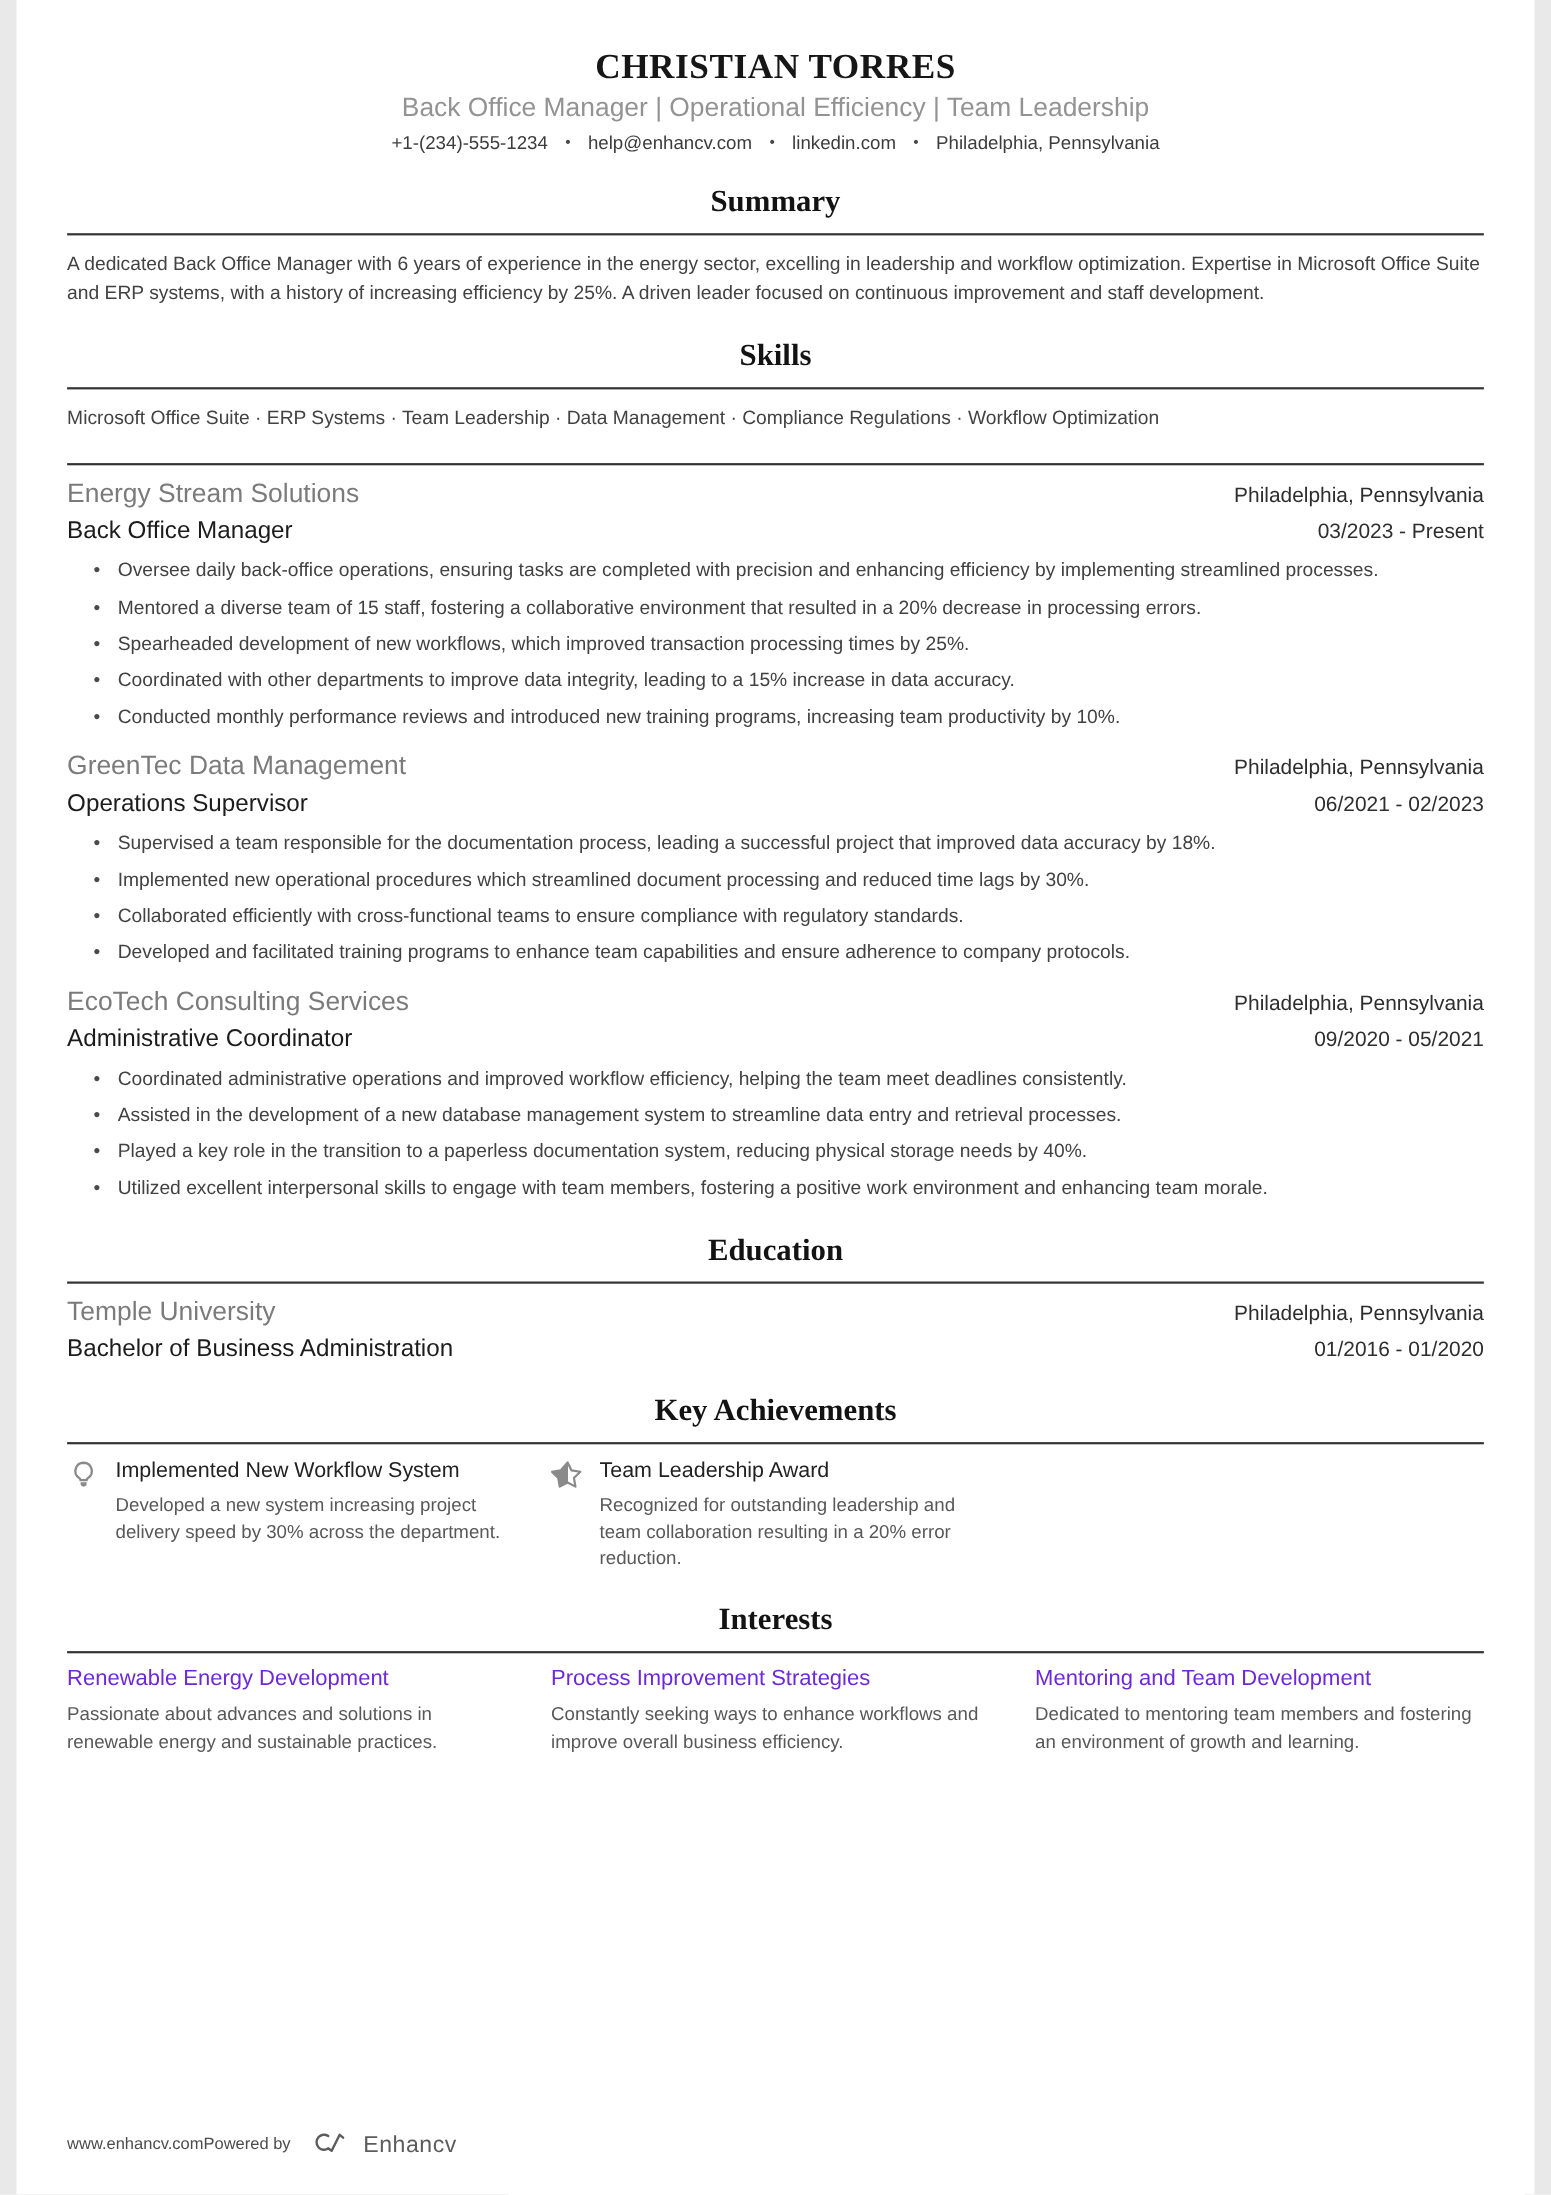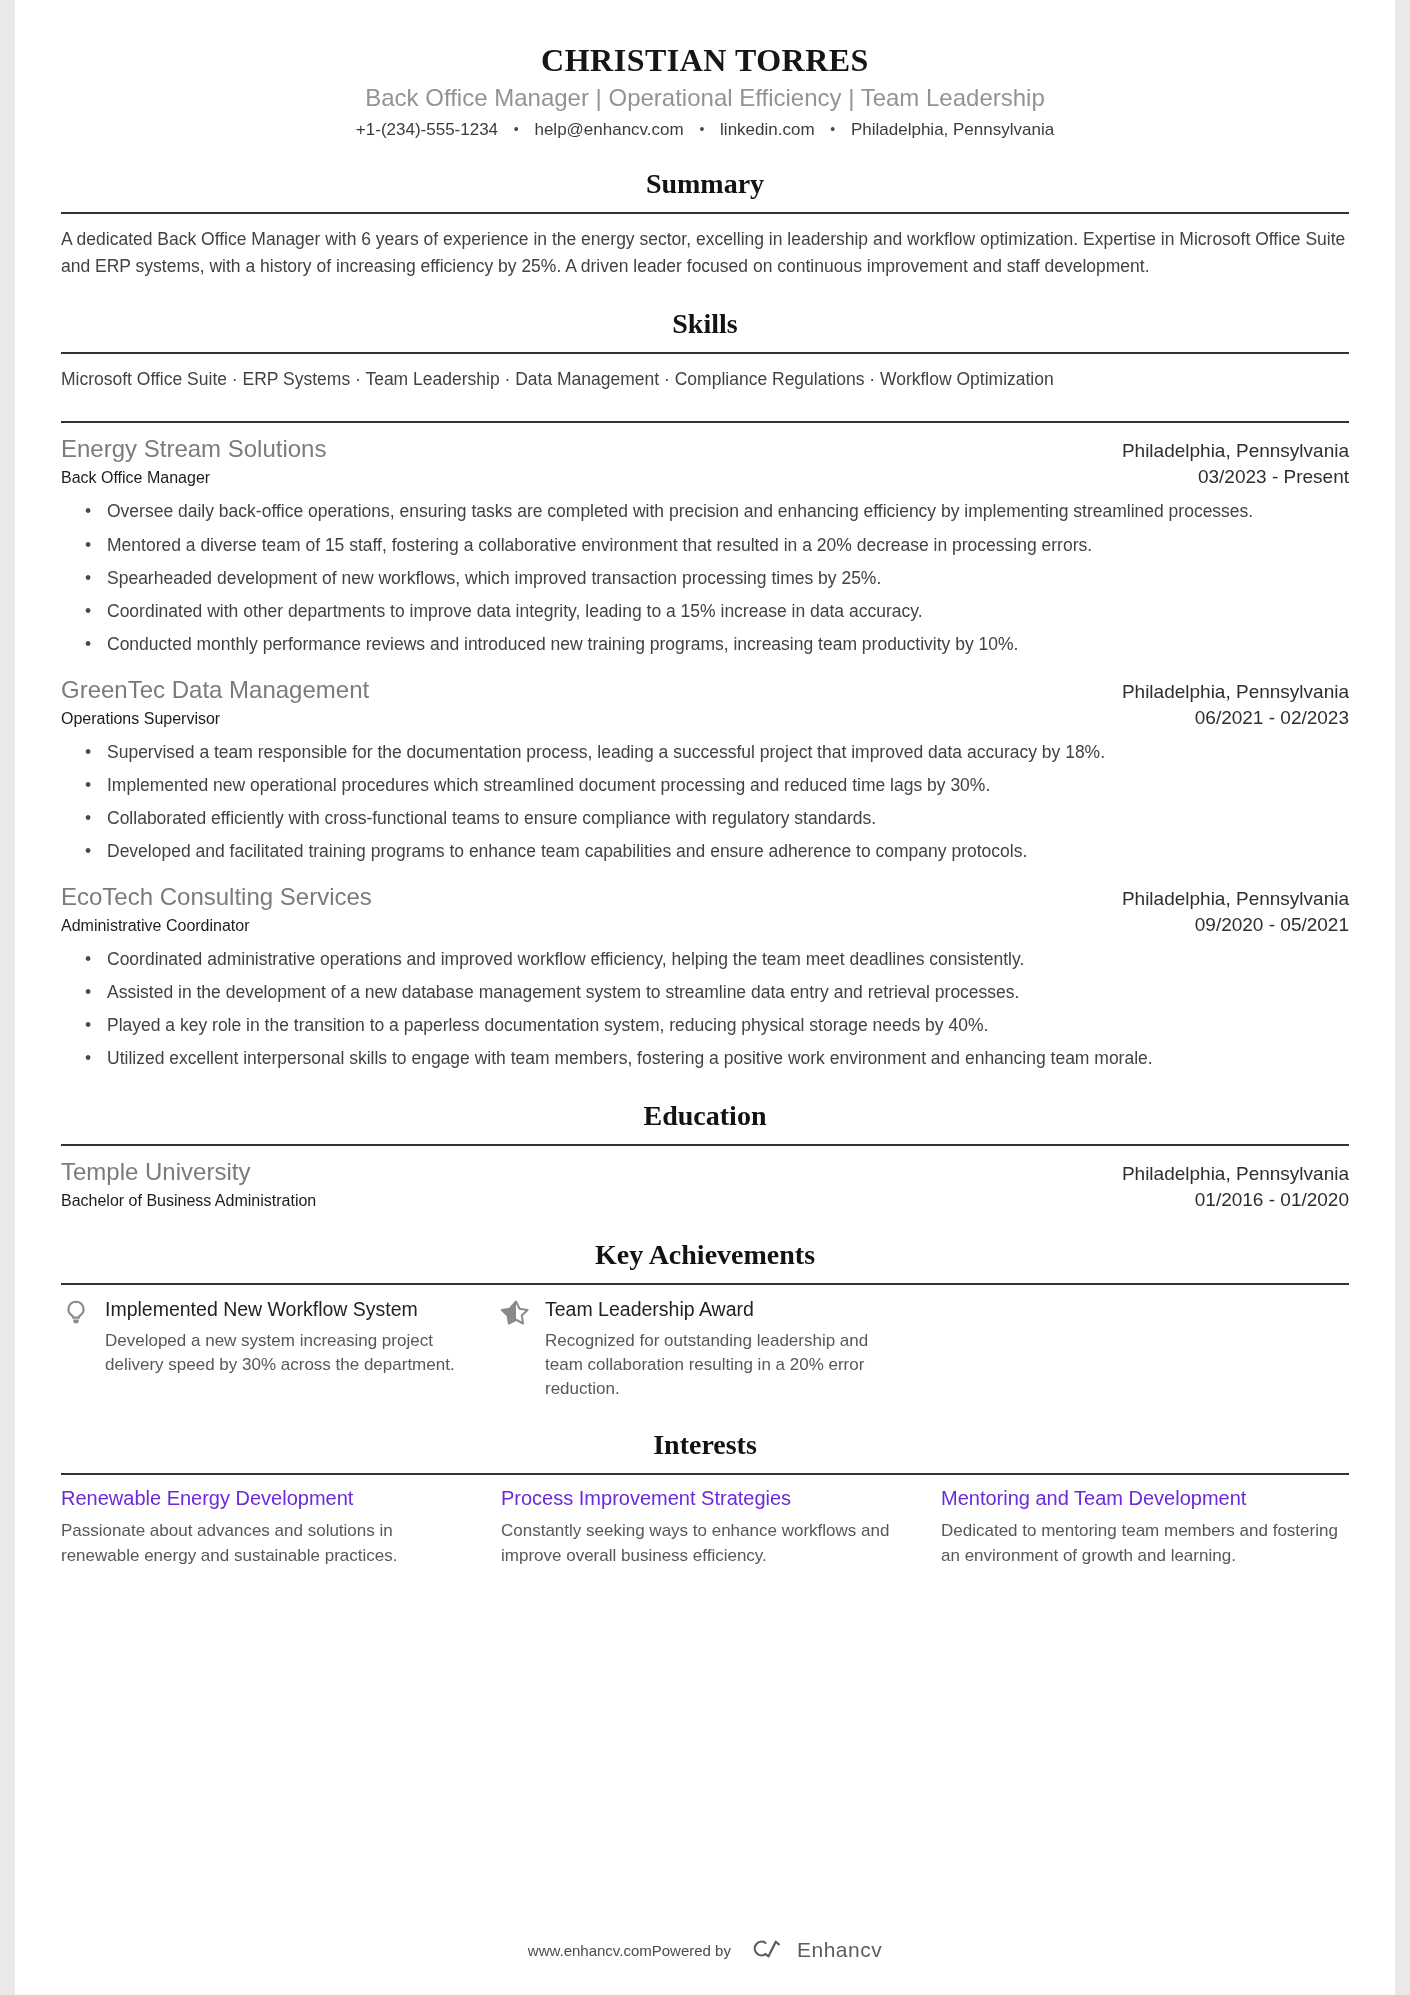--- a/index.html
+++ b/index.html
@@ -23,42 +23,42 @@
     font-family:Liberation Serif, serif;font-weight:700;
     font-size:28px;color:#131313;text-align:center;margin:0 0 12px 0;
   }
   .rule{border-top:2px solid #333333;margin:0 0 12px 0;}
   .body-text{font-size:17.5px;line-height:1.55;color:#424242;}
   
   .entry{margin:6px 0 18px 0;}
   .entry-row{display:flex;justify-content:space-between;align-items:baseline;}
   .entry-company{font-size:24px;color:#7b7b7b;}
   .entry-loc{font-size:19px;color:#2e2e2e;white-space:nowrap;}
-  .entry-role{font-size:16px;color:#1c1c1c;margin-top:6px;}
+  .entry-role{font-size:22px;color:#1c1c1c;margin-top:6px;}
   .entry-dates{font-size:19px;color:#2e2e2e;white-space:nowrap;}
   ul.bullets{list-style:none;margin:10px 0 0 0;padding:0 0 0 24px;}
   ul.bullets li{
     position:relative;padding-left:22px;margin-bottom:7px;
     font-size:17.5px;line-height:1.5;color:#424242;
   }
   ul.bullets li::before{
     content:"•";position:absolute;left:0;top:0;color:#4a4a4a;
   }
   
   .cols3{display:grid;grid-template-columns:1fr 1fr 1fr;column-gap:32px;margin-top:6px;}
   .ach-item{display:flex;align-items:flex-start;}
   .ach-icon{flex:0 0 30px;width:30px;height:30px;margin-right:14px;margin-top:1px;}
   .ach-title{font-size:19.5px;color:#222222;line-height:1.3;}
   .ach-text{font-size:17px;color:#585858;line-height:1.42;margin-top:7px;}
   .int-title{font-size:20px;color:#6d28d9;margin-bottom:9px;}
   .int-text{font-size:17px;color:#585858;line-height:1.45;}
   
   .footer{
     position:absolute;left:46px;right:46px;bottom:30px;
-    display:flex;justify-content:center;align-items:center;
+    display:flex;justify-content:flex-start;align-items:center;
   }
   .footer-site{font-size:15px;color:#4c4c4c;}
   .powered{display:flex;align-items:center;font-size:15px;color:#4c4c4c;}
   .brand{display:flex;align-items:center;margin-left:16px;}
   .brand-name{font-size:21px;color:#5c5c5c;letter-spacing:.5px;margin-left:8px;}
 </style>
 </head>
 <body>
 
 <div class="page">

